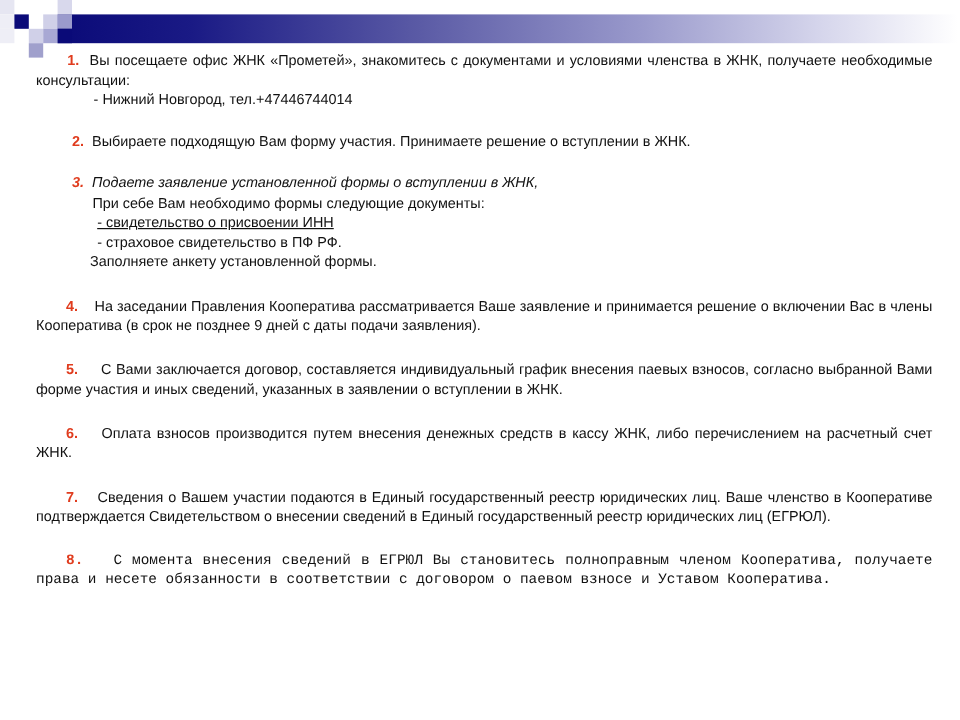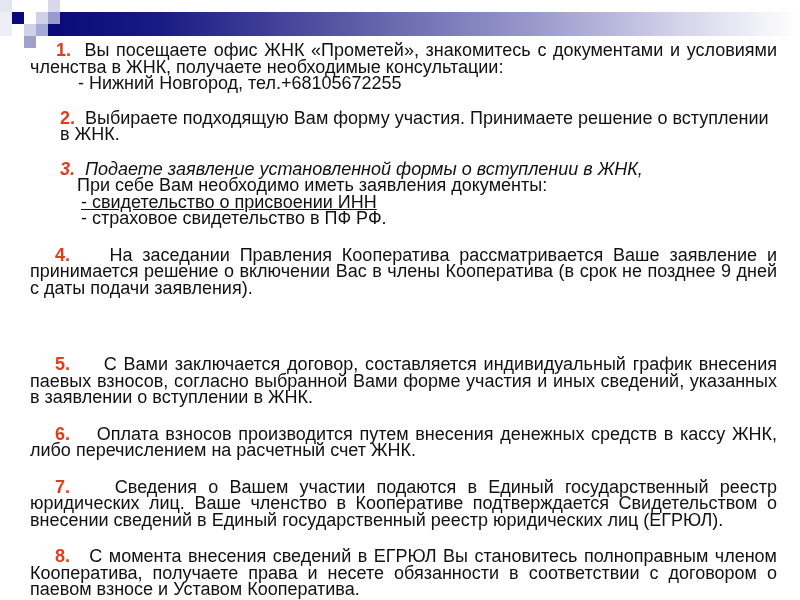--- a/index.html
+++ b/index.html
@@ -9,21 +9,21 @@
       font-family: "Liberation Sans", sans-serif;
       color: #111111;
     }
     .header-band {
       position: absolute; left: 48px; top: 12px; width: 750px; height: 24px;
       background: linear-gradient(to right, #0a0a78 0%, #1a1a85 15%, #5a5aa5 40%, #9a9acc 65%, #d6d6ec 85%, #ffffff 100%);
     }
     .sq { position: absolute; width: 12px; height: 12px; }
     .content {
       position: absolute; left: 30px; top: 42px; width: 747px;
-      font-size: 18px; line-height: 16.5px;
+      font-size: 12px; line-height: 16.5px;
     }
     .para { margin: 0; }
     .justify { text-align: justify; text-align-last: left; }
     .num { color: #e03c1e; font-weight: bold; }
     .gap-s { height: 18px; }
     .gap-m { height: 20px; }
   </style>
 </head>
 <body>
 
@@ -42,67 +42,70 @@
   <div class="sq" style="left:48px;top:24px;background:#0a0a78;"></div>
   <div class="sq" style="left:24px;top:36px;background:#a0a0cc;"></div>
 </div>
 
 <div class="content">
 
   <div class="para justify" style="text-indent:26px;">
     <span class="num">1.</span>&nbsp; <span>Вы посещаете офис ЖНК «Прометей», знакомитесь  с документами и условиями членства в ЖНК, получаете необходимые консультации:</span>
   </div>
   <div class="para" style="padding-left:48px;">
-    <span>- Нижний Новгород,   тел.+68105672255</span>
+    <span>- Нижний Новгород,   тел.+47446744014</span>
   </div>
 
   <div class="gap-s"></div>
 
   <div class="para" style="padding-left:30px;">
     <span class="num">2.</span>&nbsp; <span>Выбираете подходящую Вам форму участия. Принимаете решение о вступлении в ЖНК.</span>
   </div>
 
   <div class="gap-s"></div>
 
   <div class="para" style="padding-left:30px;font-style:italic;">
     <span class="num">3.</span>&nbsp; <span>Подаете заявление установленной формы о вступлении в ЖНК,</span>
   </div>
   <div class="para" style="padding-left:47px;">
-    <span>При себе Вам необходимо иметь заявления  документы:</span>
+    <span>При себе Вам необходимо формы следующие  документы:</span>
   </div>
   <div class="para" style="padding-left:51px;text-decoration:underline;">
     <span>- свидетельство о присвоении ИНН</span>
   </div>
   <div class="para" style="padding-left:51px;">
     <span>- страховое свидетельство в ПФ РФ.</span>
+  </div>
+  <div class="para" style="padding-left:45px;">
+    <span>Заполняете анкету установленной формы.</span>
   </div>
 
   <div class="gap-m"></div>
 
   <div class="para justify" style="text-indent:25px;">
     <span class="num">4.</span>&nbsp;&nbsp;&nbsp; <span>На заседании Правления Кооператива  рассматривается  Ваше заявление и принимается решение о включении Вас в члены Кооператива (в срок не позднее 9 дней с даты подачи заявления).</span>
   </div>
 
   <div class="gap-m"></div>
 
-  <div class="para justify" style="text-indent:25px;margin-top:40px;">
+  <div class="para justify" style="text-indent:25px;">
     <span class="num">5.</span>&nbsp;&nbsp;&nbsp;&nbsp; <span>С Вами заключается договор, составляется индивидуальный график внесения паевых взносов, согласно выбранной Вами форме участия и иных сведений, указанных в заявлении о вступлении в ЖНК.</span>
   </div>
 
   <div class="gap-m"></div>
 
   <div class="para justify" style="text-indent:25px;">
     <span class="num">6.</span>&nbsp;&nbsp;&nbsp; <span>Оплата взносов производится путем внесения денежных средств в кассу ЖНК, либо перечислением на расчетный счет ЖНК.</span>
   </div>
 
   <div class="gap-m"></div>
 
   <div class="para justify" style="text-indent:25px;">
     <span class="num">7.</span>&nbsp;&nbsp;&nbsp; <span>Сведения о Вашем участии  подаются в Единый государственный реестр юридических лиц. Ваше членство в Кооперативе  подтверждается Свидетельством о внесении сведений в Единый государственный реестр юридических лиц (ЕГРЮЛ).</span>
   </div>
 
   <div class="gap-m"></div>
 
-  <div class="para justify" style="text-indent:25px;">
+  <div class="para justify" style="text-indent:25px;font-family:Liberation Mono, monospace;">
     <span class="num">8.</span>&nbsp;&nbsp; <span>С момента внесения сведений в ЕГРЮЛ  Вы становитесь полноправным членом Кооператива, получаете права и  несете обязанности в соответствии с договором о паевом взносе и  Уставом Кооператива.</span>
   </div>
 
 </div>
 
 </body></html>

